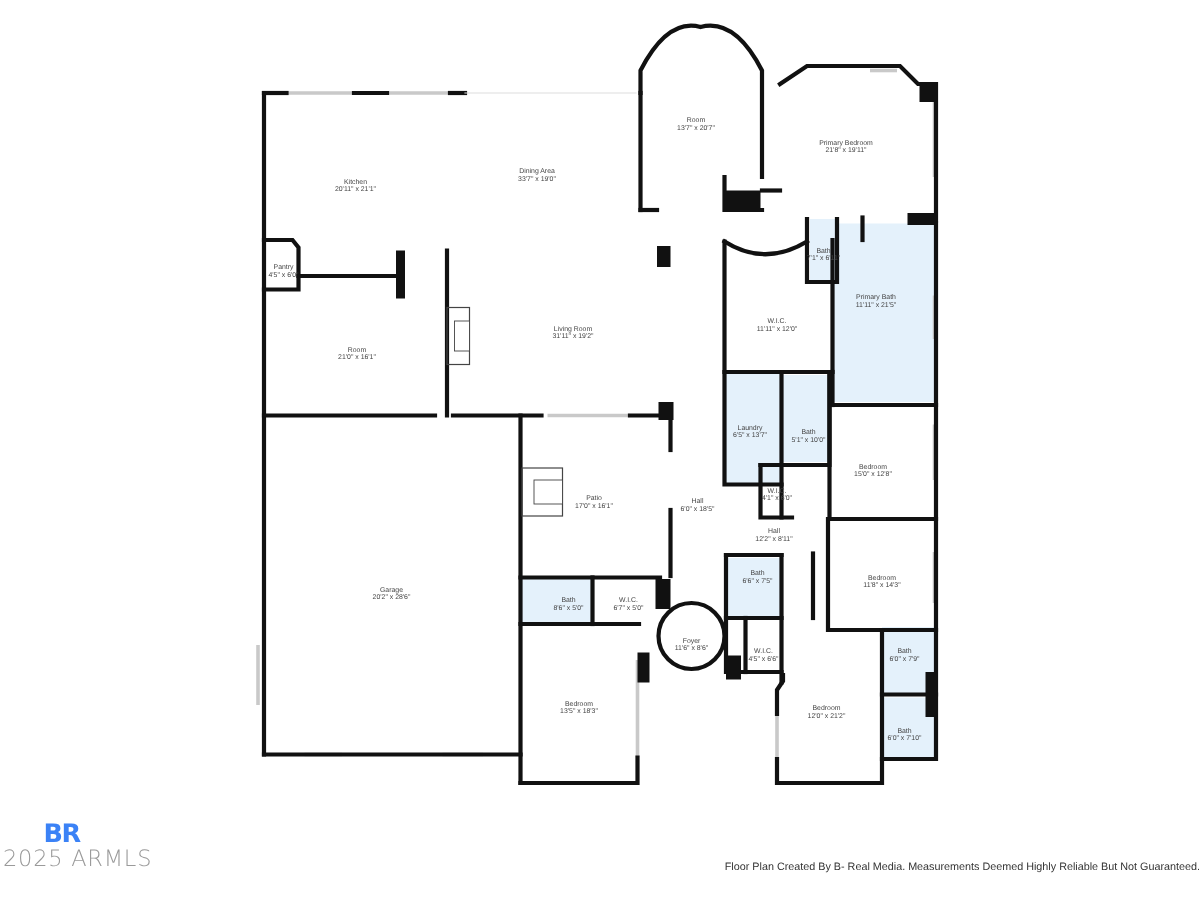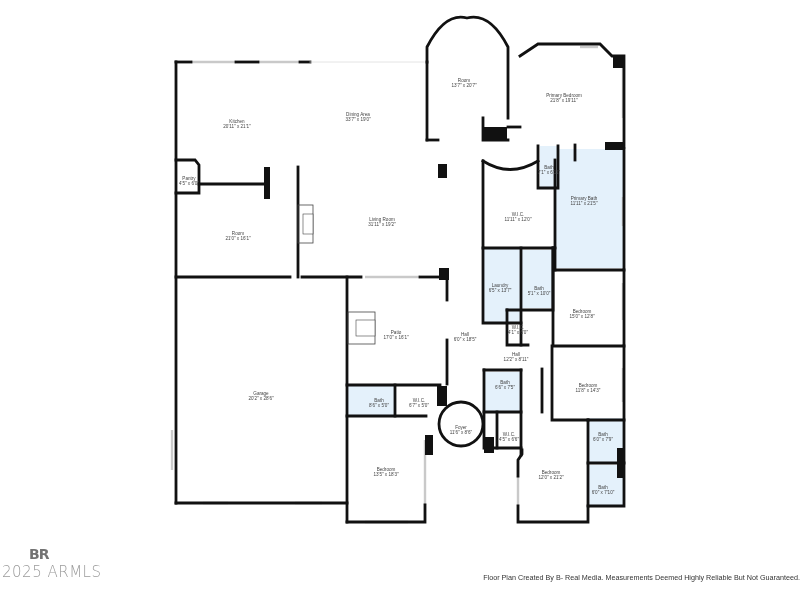--- a/index.html
+++ b/index.html
@@ -1,21 +1,21 @@
 <!DOCTYPE html>
 <html><head>
 <meta charset="utf-8">
 <style>
   html, body { margin:0; padding:0; }
   body { width:800px; height:600px; background:#ffffff; position:relative; overflow:hidden; font-family:"Liberation Sans", sans-serif; }
   #plan { position:absolute; left:0; top:0; width:800px; height:600px; }
   .room-label { position:absolute; transform:translate(-50%,-50%); text-align:center; font-family:"Liberation Sans", sans-serif; font-size:4.6px; line-height:5.4px; color:#444; white-space:nowrap; pointer-events:none; }
   .room-label .dim { display:block; }
   .logo { position:absolute; left:2px; top:546px; width:110px; height:40px; }
-  .logo-mark { position:absolute; left:27px; top:0; font-family:"DejaVu Sans", sans-serif; font-weight:bold; font-size:14px; color:#737373; letter-spacing:-1px; }
+  .logo-mark { position:absolute; left:27px; top:0; font-family:"DejaVu Sans", sans-serif; font-weight:bold; font-size:17px; color:#3b82f6; letter-spacing:-1px; }
   .logo-text { position:absolute; left:0; top:17px; font-family:"DejaVu Sans", sans-serif; font-weight:200; font-size:15px; color:#9a9a9a; letter-spacing:0.5px;text-align:right; }
   .disclaimer { position:absolute; left:0; width:800px; top:573px; text-align:right; font-family:"Liberation Sans", sans-serif; font-size:7.2px; color:#333; }
 </style>
 </head>
 <body>
 
 <svg id="plan" viewBox="0 0 800 600" xmlns="http://www.w3.org/2000/svg">
 
   <g fill="#e4f1fb">
     <rect x="555" y="149" width="69" height="99"></rect>

